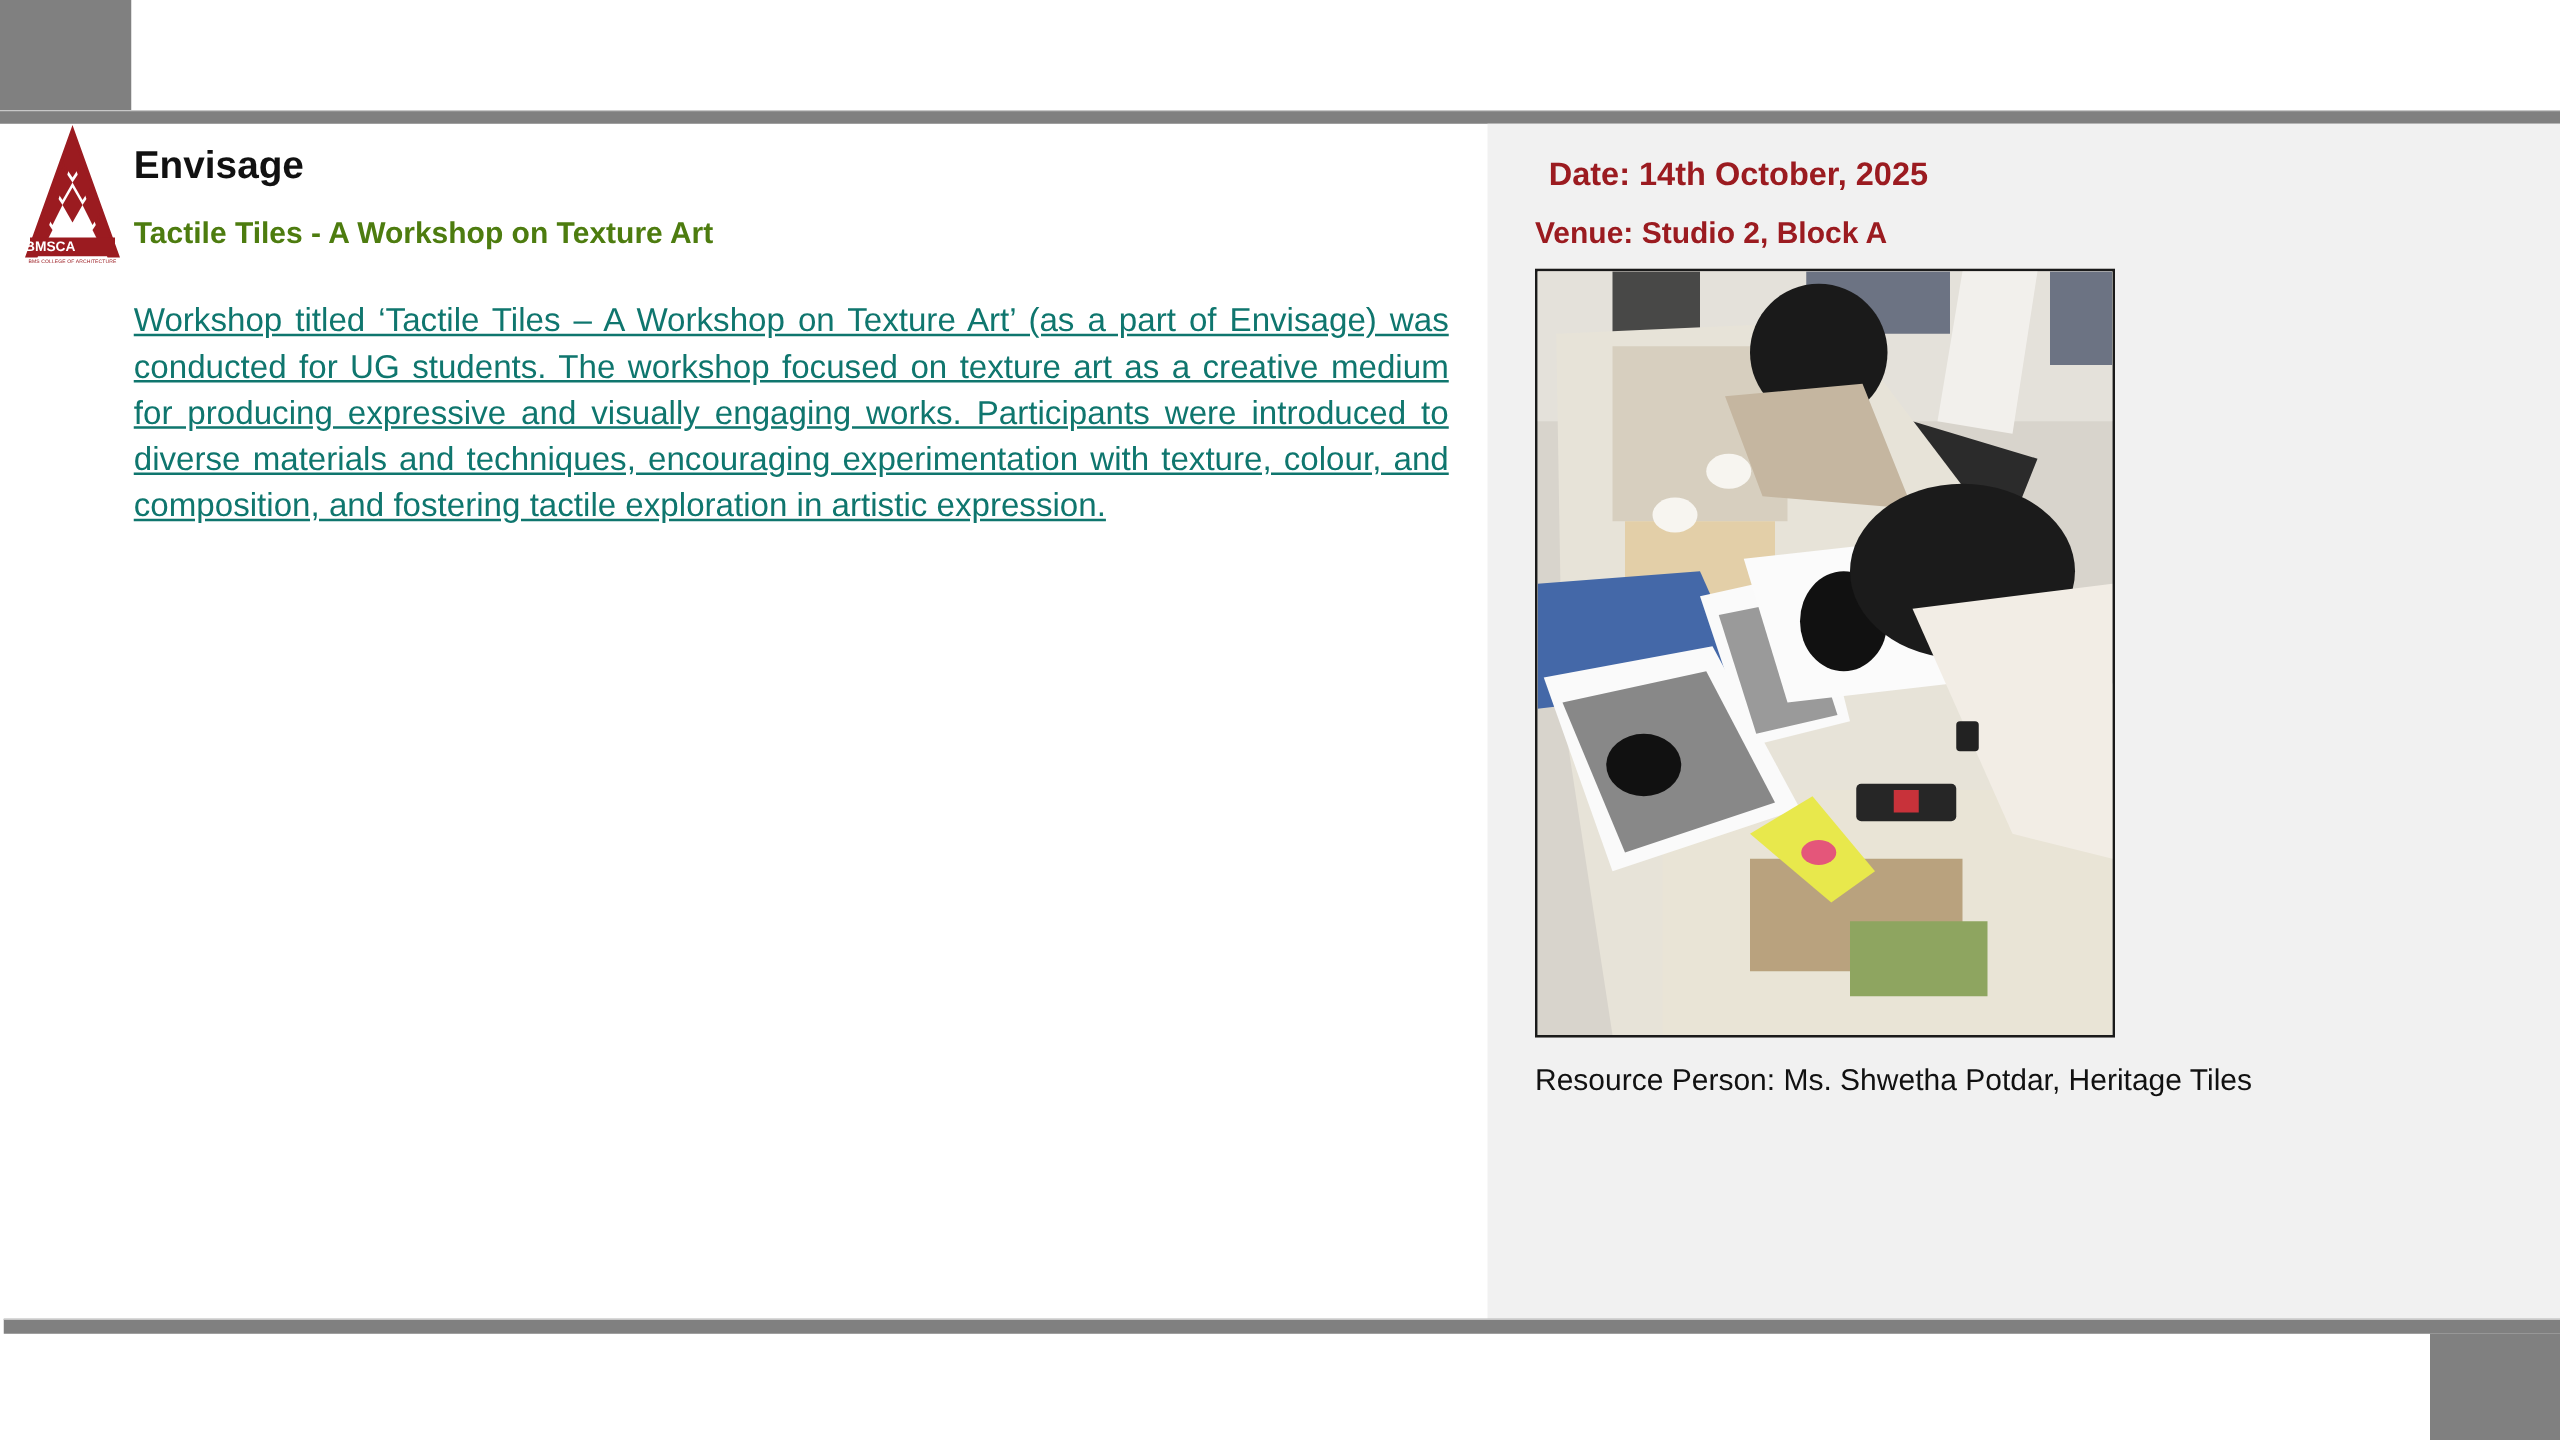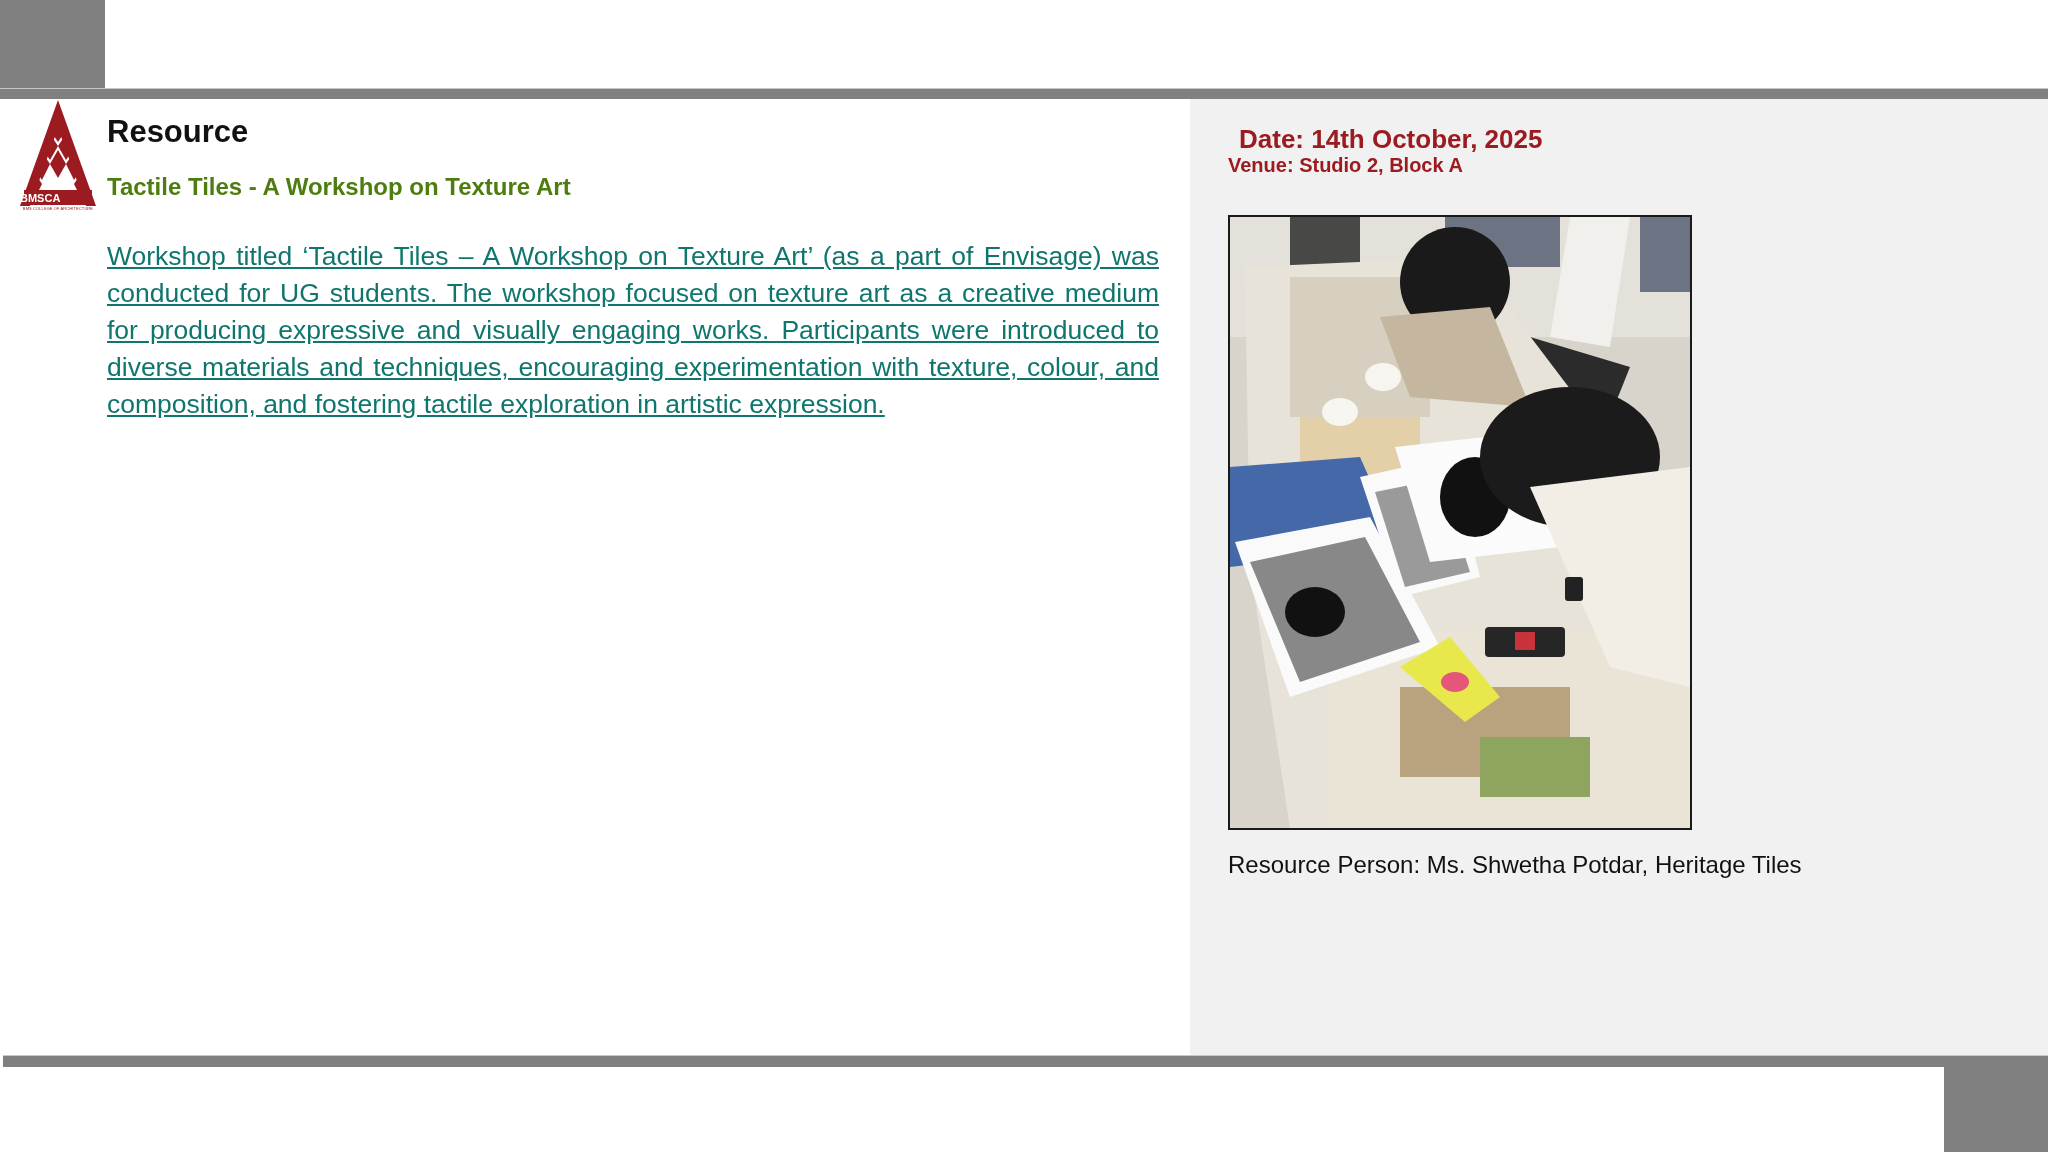--- a/index.html
+++ b/index.html
@@ -20,21 +20,21 @@
     .logo-sub { position: absolute; left: -2px; top: 106px; width: 80px; text-align: center; font-size: 4px; color: #9b1b20; letter-spacing: 0.1px; white-space: nowrap; }
 
     .section-title { position: absolute; left: 107px; top: 114px; font-size: 31px; font-weight: bold; color: #111111; margin: 0; }
     .workshop-title { position: absolute; left: 107px; top: 173px; font-size: 24px; font-weight: bold; color: #4d7c0f; margin: 0; white-space: nowrap; }
     .description {
       position: absolute; left: 107px; top: 238px; width: 1052px;
       font-size: 26.5px; line-height: 37px; color: #0f766e; text-align: justify; margin: 0; text-decoration: underline;
     }
 
     .date-line { position: absolute; left: 1228px; top: 113px; font-size: 26px; font-weight: bold; color: #9b1b20; margin: 11px; white-space: nowrap; }
-    .venue-line { position: absolute; left: 1228px; top: 154px; font-size: 20px; font-weight: bold; color: #9b1b20; margin: 0; white-space: nowrap; }
+    .venue-line { position: absolute; left: 1228px; top: 173px; font-size: 24px; font-weight: bold; color: #9b1b20; margin: 0; white-space: nowrap; }
 
     .photo-frame { position: absolute; left: 1228px; top: 215px; width: 464px; height: 615px; border: 2px solid #1a1a1a; box-sizing: border-box; overflow: hidden; background: #d9d6cf; }
 
     .resource { position: absolute; left: 1228px; top: 851px; font-size: 24px; color: #111111; margin: 0; white-space: nowrap; }
     .resource .label { font-weight: normal; }
   </style>
 </head>
 <body>
 
 <div class="top-block"></div>
@@ -56,21 +56,21 @@
     <polygon points="54,52 62,68 54,80 46,64" fill="#9b1b20"></polygon>
     <polygon points="14,72 22,84 16,96 6,96" fill="#9b1b20"></polygon>
     <polygon points="62,72 70,96 60,96 54,84" fill="#9b1b20"></polygon>
 
     <rect x="4" y="90" width="68" height="15" fill="#9b1b20"></rect>
   </svg>
   <div class="logo-text">BMSCA</div>
   <div class="logo-sub">BMS COLLEGE OF ARCHITECTURE</div>
 </div>
 
-<h1 class="section-title">Resource</h1>
+<h1 class="section-title">Envisage</h1>
 <h2 class="workshop-title">Tactile Tiles - A Workshop on Texture Art</h2>
 <p class="description">Workshop titled ‘Tactile Tiles – A Workshop on Texture Art’ (as a part of Envisage) was conducted for UG students. The workshop focused on texture art as a creative medium for producing expressive and visually engaging works. Participants were introduced to diverse materials and techniques, encouraging experimentation with texture, colour, and composition, and fostering tactile exploration in artistic expression.</p>
 
 <p class="date-line">Date: 14th October, 2025</p>
 <p class="venue-line">Venue: Studio 2, Block A</p>
 
 <div class="photo-frame" title="Two students working on texture art pieces at a newspaper-covered table">
   <svg width="460" height="611" viewBox="0 0 460 611" preserveAspectRatio="none">
 
     <rect x="0" y="0" width="460" height="611" fill="#d8d4cc"></rect>

